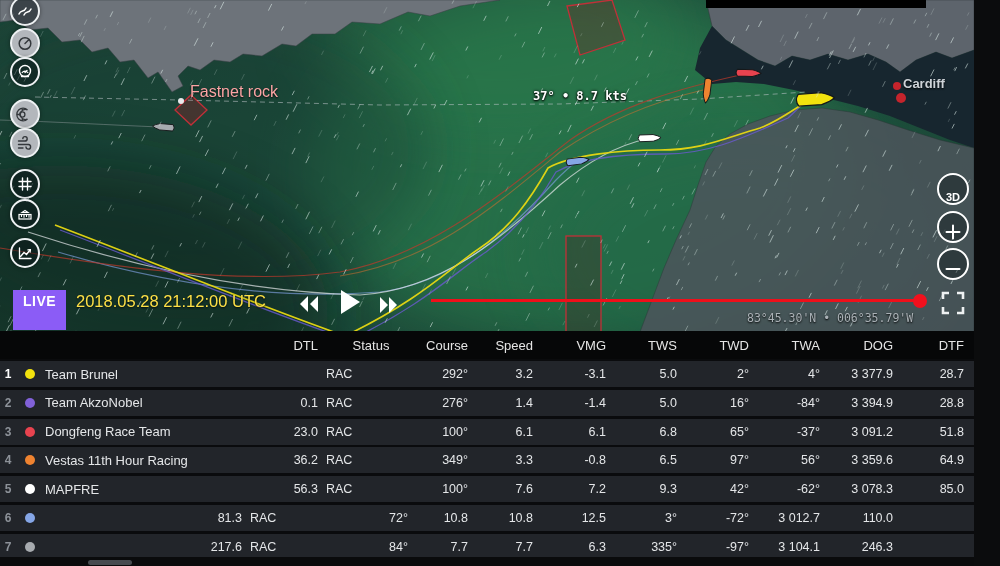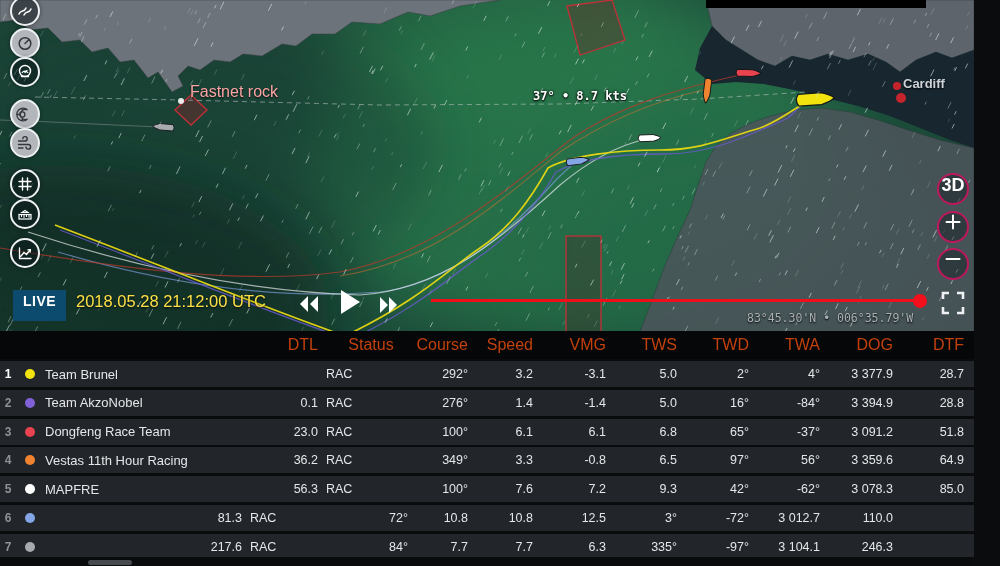--- a/index.html
+++ b/index.html
@@ -14,39 +14,39 @@
            text-shadow:0 1px 2px #000,0 0 3px #000;white-space:nowrap;pointer-events:none;}
   .coords{position:absolute;font-family:"DejaVu Sans Mono",monospace;font-size:11.5px;color:#aab1b6;
           text-shadow:0 1px 2px #000;white-space:nowrap;pointer-events:none;}
   .topbar{position:absolute;left:706px;top:0;width:220px;height:8px;background:#000;}
   
   .cbtn{position:absolute;width:30px;height:30px;border-radius:50%;border:2px solid #eef1f3;
         background:rgba(10,20,24,.5);display:flex;align-items:center;justify-content:center;
         box-sizing:border-box;cursor:pointer;padding:0;box-shadow:0 0 4px rgba(0,0,0,.4);}
   .cbtn.grey{background:#b3b7bc;}
   .cbtn svg{display:block;}
-  .rbtn{position:absolute;width:32px;height:32px;border-radius:50%;border:2px solid #be185d;
-        background:rgba(12,22,26,.4);color:#fff;font-weight:bold;font-size:18px;
-        display:flex;align-items:flex-start;justify-content:center;box-sizing:border-box;cursor:pointer;padding:0;
+  .rbtn{position:absolute;width:32px;height:32px;border-radius:50%;border:2px solid #ffffff;
+        background:rgba(12,22,26,.4);color:#fff;font-weight:bold;font-size:11px;
+        display:flex;align-items:flex-end;justify-content:center;box-sizing:border-box;cursor:pointer;padding:0;
         font-family:"Liberation Sans",sans-serif;}
   .nakedbtn{position:absolute;background:none;border:none;padding:0;cursor:pointer;}
   
-  .live{position:absolute;left:13px;top:290px;background:#0c4a6e;color:#fff;font-weight:bold;
-        font-size:14px;letter-spacing:.5px;padding:3px 10px 12px;border:none;cursor:pointer;
+  .live{position:absolute;left:13px;top:290px;background:#8b5cf6;color:#fff;font-weight:bold;
+        font-size:14px;letter-spacing:.5px;padding:3px 10px 21px;border:none;cursor:pointer;
         font-family:"Liberation Sans",sans-serif;}
   .timestamp{position:absolute;left:76px;top:292px;font-size:16.5px;color:#fde047;text-shadow:0 1px 2px rgba(0,0,0,.8);}
   .tl-line{position:absolute;left:431px;top:299px;width:483px;height:3px;background:#ef0f1a;cursor:pointer;}
   .tl-knob{position:absolute;left:913px;top:294px;width:14px;height:14px;border-radius:50%;background:#f2101d;cursor:grab;}
   
   .table{position:absolute;left:0;top:331px;width:974px;height:235px;background:#0a0b0d;}
   .trow,.thead{display:grid;box-sizing:border-box;
     grid-template-columns:16px 28px 206px 76px 90px 60px 65px 73px 71px 72px 71px 73px 71px;
     align-items:center;}
   .thead{height:28px;background:#060708;margin-bottom:2px;}
-  .hcell{color:#c2410c;font-size:16px;text-align:right;padding-right:8px;}
+  .hcell{color:#e5e5e5;font-size:13px;text-align:right;padding-right:8px;}
   .hcell.center{text-align:center;padding-right:0;}
   .trow{height:26px;background:#22252a;margin-bottom:2.8px;cursor:pointer;}
   .rank{color:#8d9299;font-size:12px;font-weight:bold;text-align:center;}
   .rank.lead{color:#ffffff;}
   .dotcell{display:flex;justify-content:center;}
   .dot{width:10px;height:10px;border-radius:50%;}
   .team{color:#e4e6e8;font-size:13px;padding-left:1px;white-space:nowrap;overflow:hidden;}
   .num{color:#e4e6e8;font-size:12.5px;text-align:right;padding-right:8px;white-space:nowrap;}
   .num.center{text-align:left;padding-right:0;}
   .bottomstrip{position:absolute;left:0;top:557px;width:974px;height:9px;background:#0a0b0c;z-index:5;}

